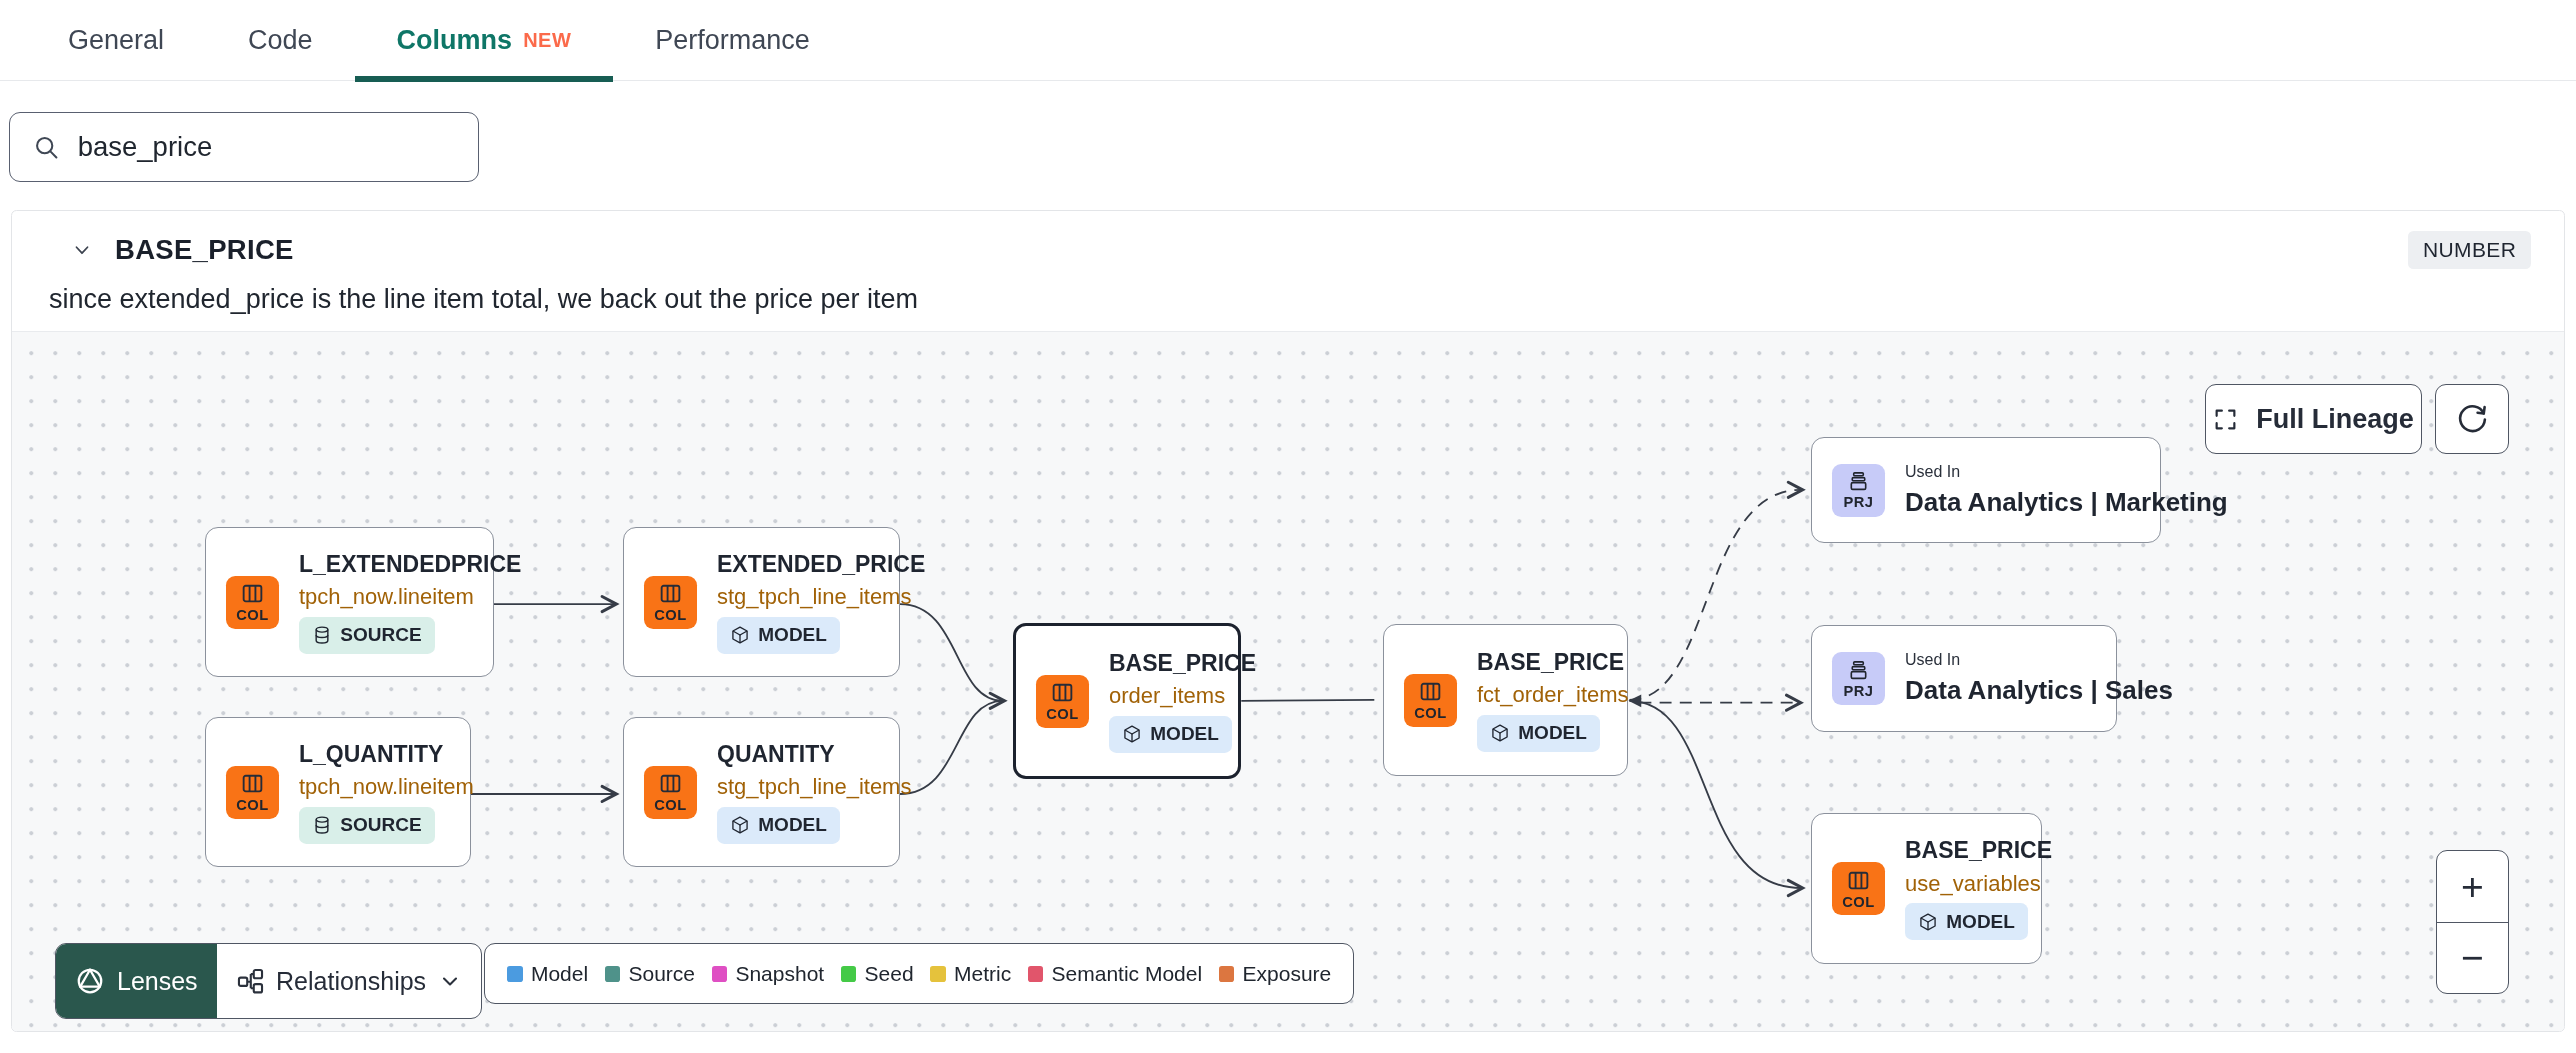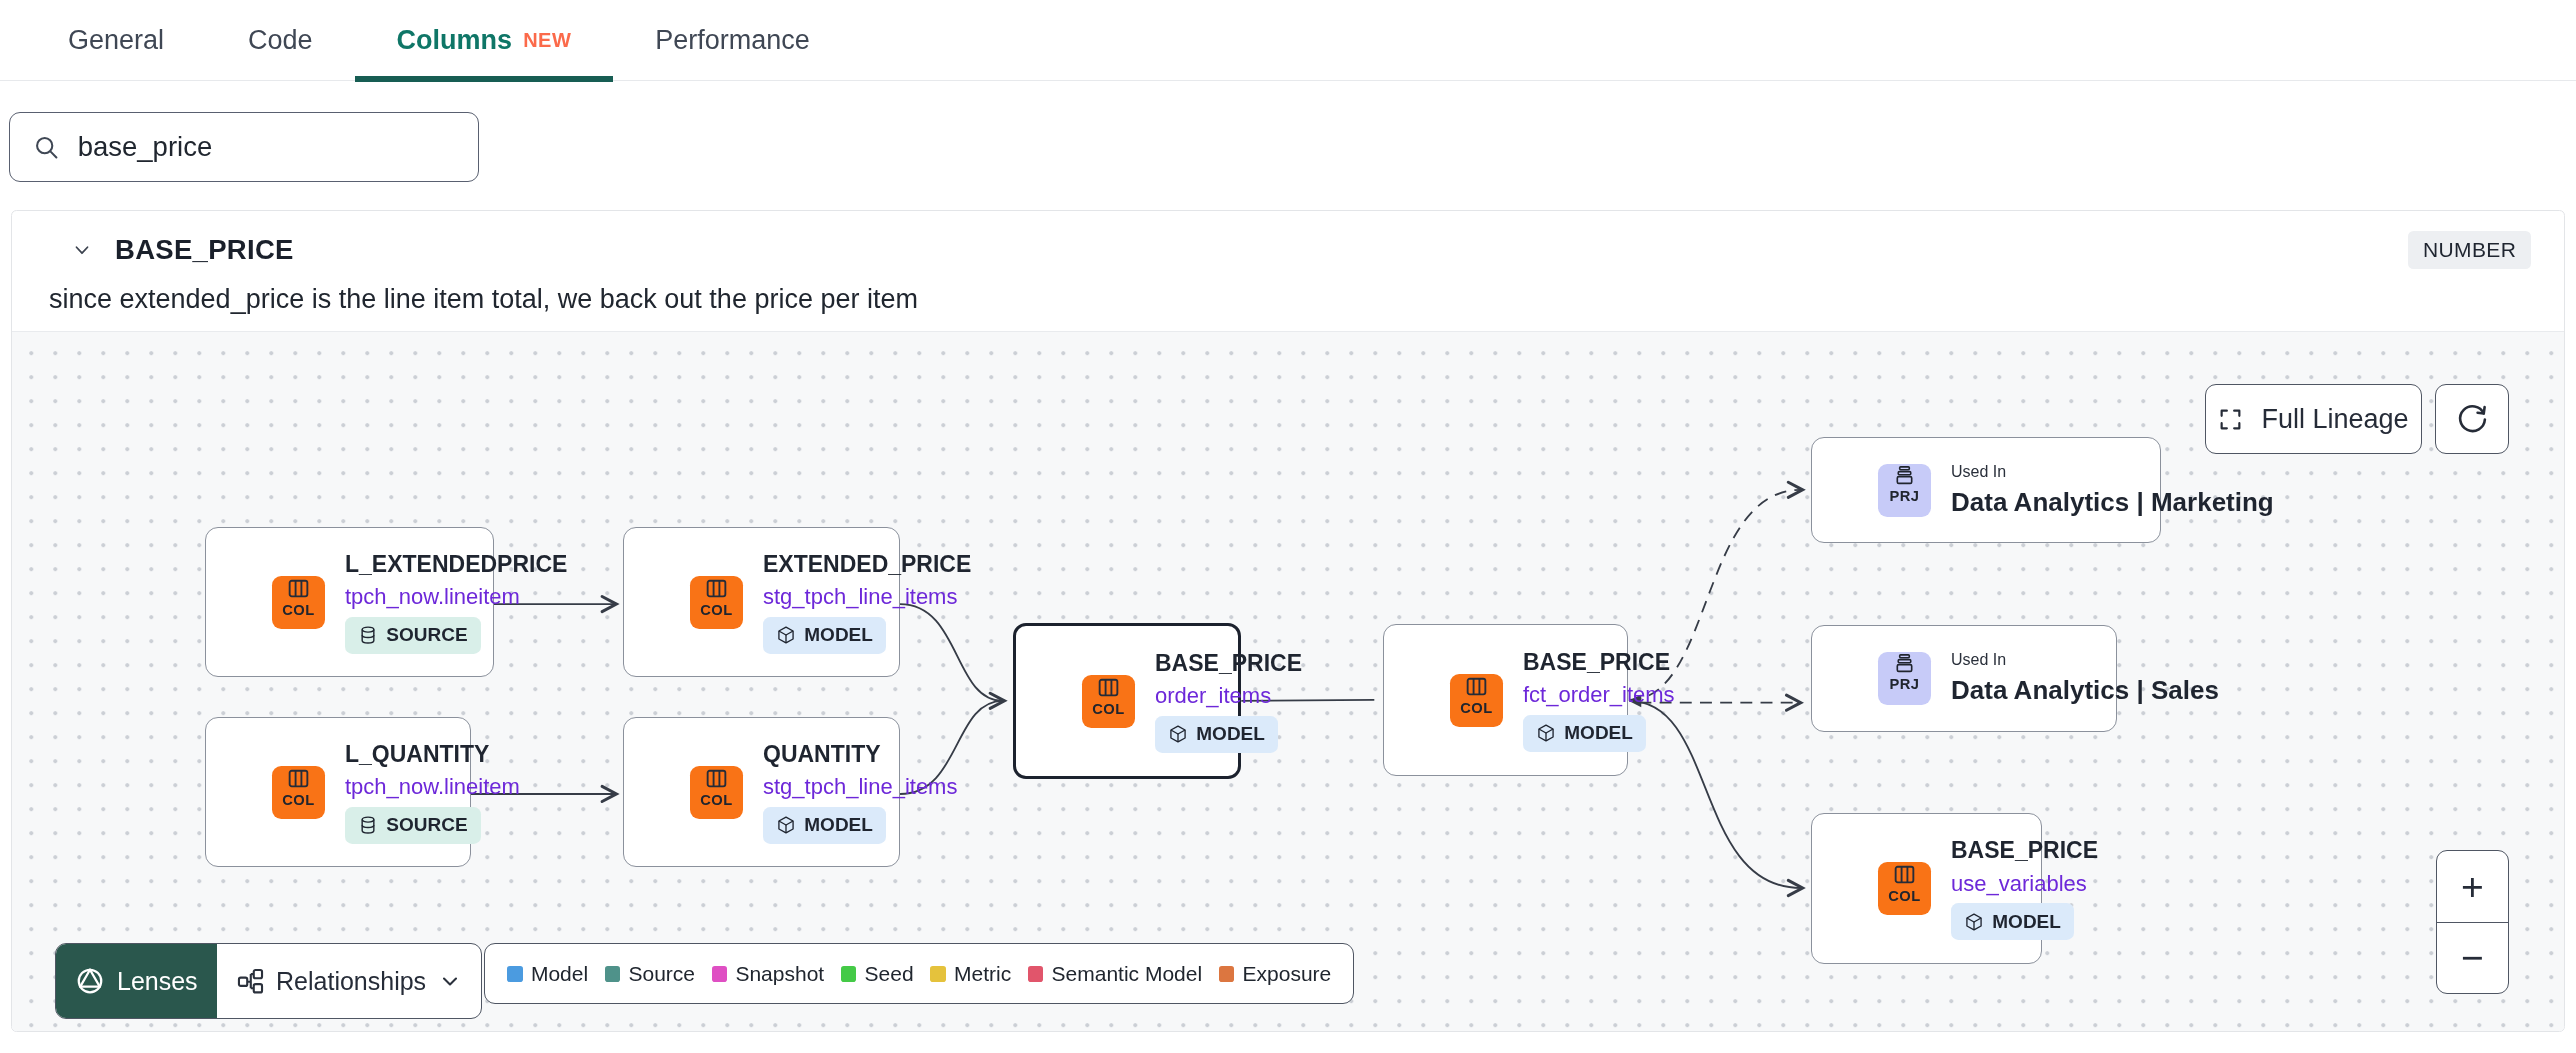--- a/index.html
+++ b/index.html
@@ -41,39 +41,39 @@
             background-color:#f7f8f9;
             background-image:radial-gradient(circle, #cbcfd5 1.8px, transparent 2.2px);
             background-size:24px 24px; background-position:7.3px 9.2px; }
   .edges { position:absolute; inset:0; pointer-events:none; }
 
   
   .node { position:absolute; background:#fff; border:1.8px solid #8b919c; border-radius:13px;
           display:flex; align-items:center; gap:20px; padding:0 20px; cursor:pointer; }
   .node.selected { border:3.7px solid #1c222e; }
   .chip { width:53px; height:53px; border-radius:9.2px; display:flex; flex-direction:column;
-          align-items:center; justify-content:flex-start; flex:none; gap:0.9px;margin-left:46px; }
+          align-items:center; justify-content:center; flex:none; gap:0.9px; }
   .chip span { font-size:14.7px; font-weight:700; color:#20252e; letter-spacing:0.5px; }
   .chip-col { background:#f97316; }
   .chip-prj { background:#c7cbf8; }
   .ntext { display:flex; flex-direction:column; gap:6.4px; min-width:0; }
   .ntitle { font-size:23px; font-weight:600; color:#1f2530; white-space:nowrap; }
-  .nsub { font-size:22px; color:#6d28d9; white-space:nowrap; }
+  .nsub { font-size:22px; color:#a16207; white-space:nowrap; }
   .nbadge { display:inline-flex; align-items:center; gap:8.3px; height:37px; padding:0 13px;
             border-radius:7.3px; font-size:19px; font-weight:600; color:#1f2530;
             align-self:flex-start; }
   .nbadge.source { background:#d9efe9; }
   .nbadge.model { background:#dbeafa; }
   .nkicker { font-size:16px; color:#2a303b; }
   .ntitle2 { font-size:26px; font-weight:600; color:#1f2530; white-space:nowrap; }
 
   
   .ctl { position:absolute; background:#fff; border:1.8px solid #4f5663; border-radius:11px;
          display:flex; align-items:center; justify-content:center; gap:18px;
-         font-size:27px; font-weight:400; color:#262c38; cursor:pointer; }
+         font-size:27px; font-weight:700; color:#262c38; cursor:pointer; }
   .zoomctl { position:absolute; left:2424px; top:518px; width:73px; height:144px;
          background:#fff; border:1.8px solid #4f5663; border-radius:11px; display:flex;
          flex-direction:column; overflow:hidden; }
   .zbtn { flex:1; display:flex; align-items:center; justify-content:center;
          font-size:39px; font-weight:400; color:#262c38; cursor:pointer; }
   .zbtn + .zbtn { border-top:1.8px solid #4f5663; }
 
   .lenses { position:absolute; left:43px; top:611px; height:76px; display:flex;
             border:1.8px solid #4f5663; border-radius:11px; overflow:hidden; background:#fff; }
   .lseg { display:flex; align-items:center; gap:12px; padding:0 19px; font-size:25px;

